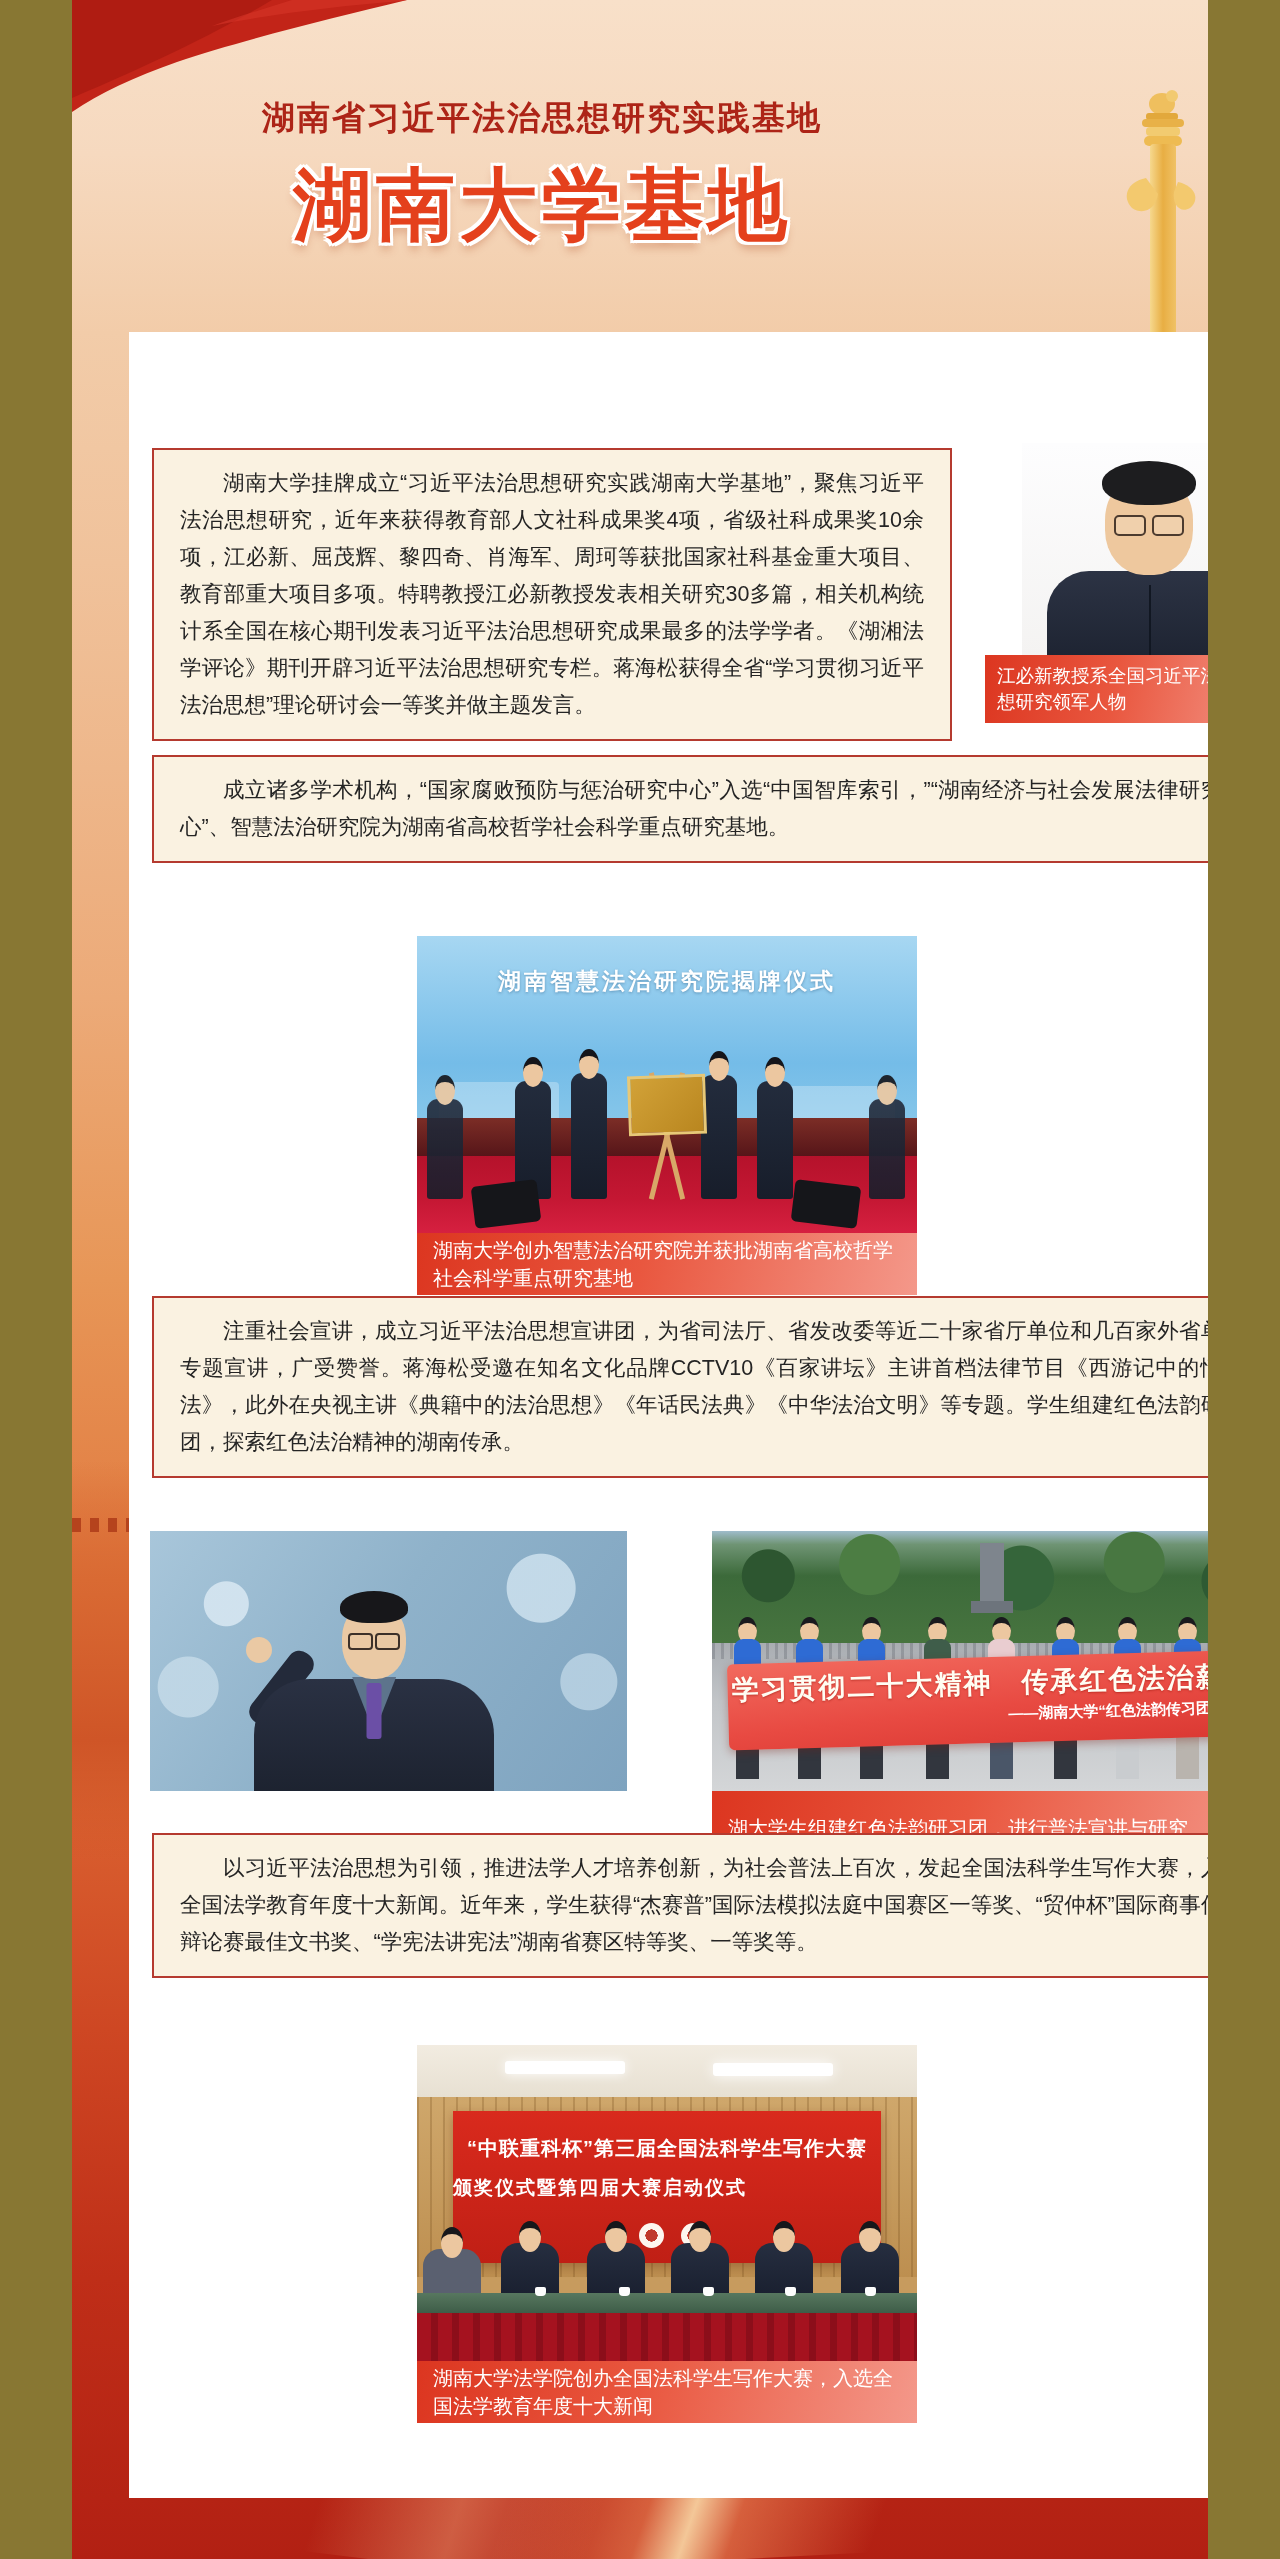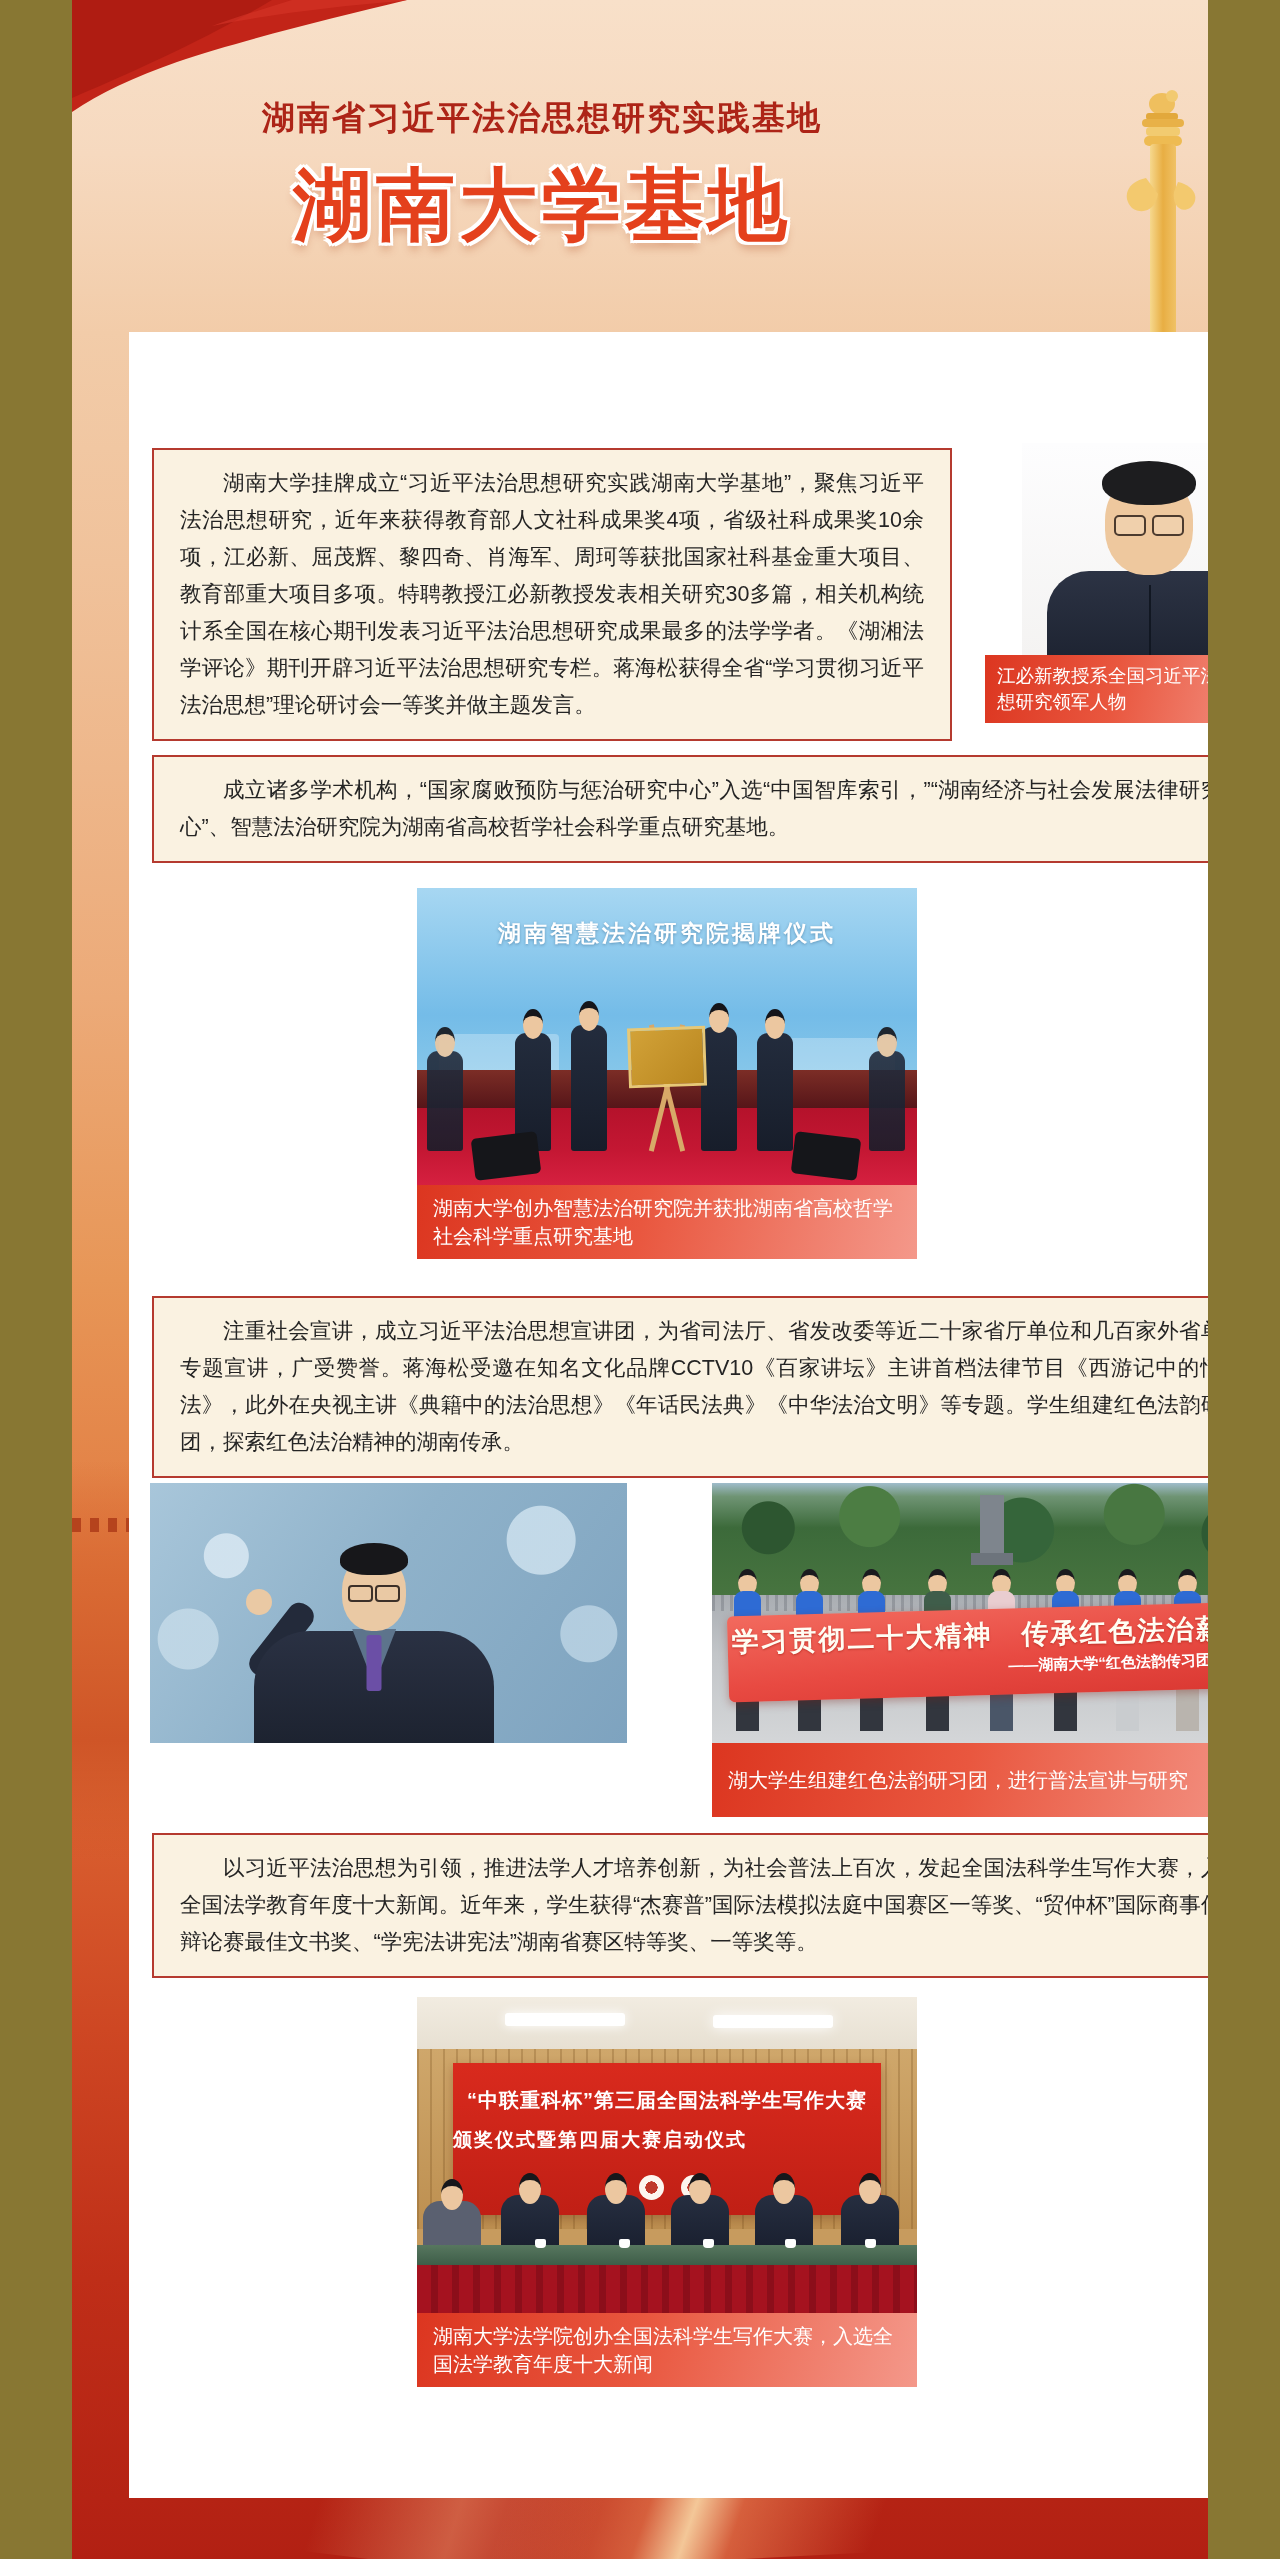--- a/index.html
+++ b/index.html
@@ -38,23 +38,23 @@
   .card{ position:absolute; left:57px; top:332px; width:1166px; height:2166px; background:#fff; }
 
   .tbox{ position:absolute; background:#faf2e1; border:2px solid #b53a2f;
     padding:15px 26px; font-size:21.5px; line-height:37px; color:#242424; text-align:justify; }
   .tbox p{ text-indent:2em; }
   .b1{ left:23px; top:116px; width:800px; }
   .b2{ left:23px; top:423px; width:1120px; }
   .b3{ left:23px; top:964px; width:1120px; }
   .b4{ left:23px; top:1501px; width:1120px; }
 
-  figure{ position:absolute; }
+  figure{ position:absolute;margin-top:48px; }
   .photo{ position:relative; overflow:hidden; }
-  .cap{ color:#fff; font-size:20px; line-height:28px; padding:9px 16px;
+  .cap{ color:#fff; font-size:20px; line-height:28px; padding:3px 16px;
     background:linear-gradient(102deg,#dc3620 0%, #e9573f 45%, #f4988a 100%); }
 
   
   .portrait-photo{ position:absolute; left:893px; top:111px; width:253px; height:212px;
     background:linear-gradient(180deg,#fdfdfe,#f4f3f2); overflow:hidden; }
   .po-suit{ position:absolute; left:50%; bottom:-8px; transform:translateX(-50%); width:204px; height:92px;
     background:linear-gradient(180deg,#2c3344,#1d2331); border-radius:42px 42px 0 0; }
   .po-suit::after{ content:""; position:absolute; left:50%; top:14px; width:2px; height:70px; background:#111722; }
   .po-head{ position:absolute; left:50%; top:30px; transform:translateX(-50%); width:88px; height:102px;
     background:#eec89e; border-radius:46% 46% 44% 44%; }

